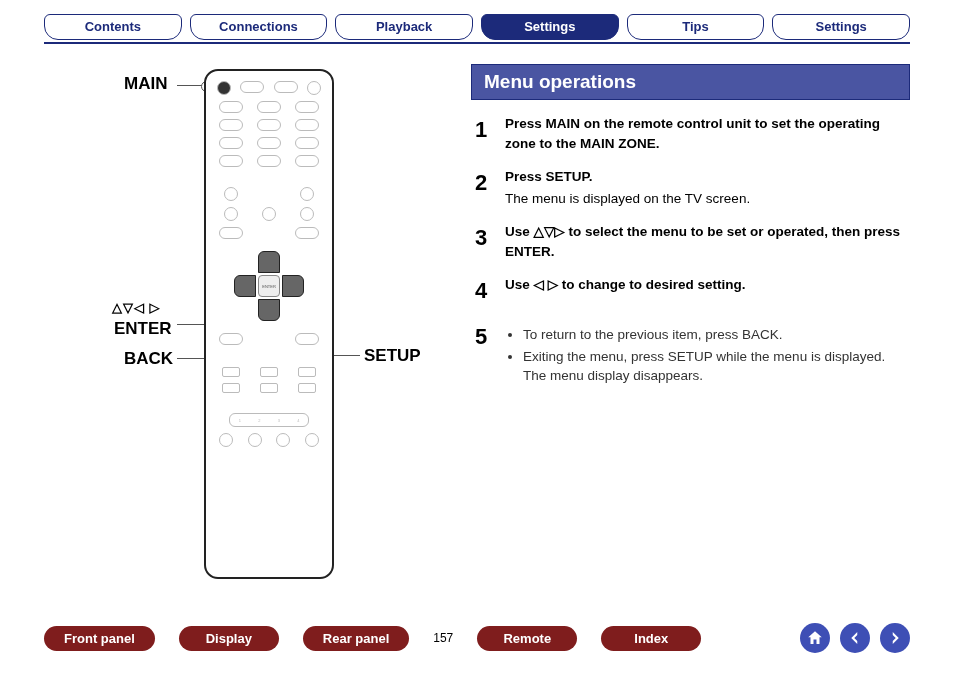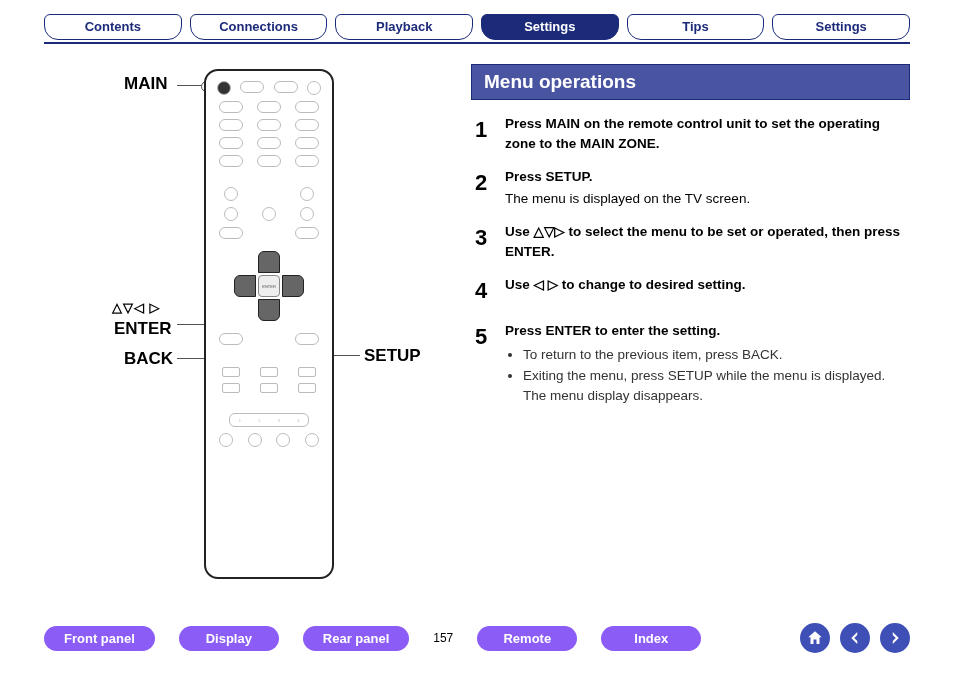--- a/index.html
+++ b/index.html
@@ -1,19 +1,19 @@
 <!DOCTYPE html>
 <html><head>
 <meta charset="utf-8">
 <style>
   * { box-sizing: border-box; margin: 0; padding: 0; }
   body { width: 954px; height: 673px; font-family: Arial, Helvetica, sans-serif; background: #fff; position: relative; overflow: hidden; }
 
   
-  .top-nav { display: flex; justify-content: space-between; gap: 0; padding: 14px 40px 0; }
+  .top-nav { display: flex; justify-content: flex-end; gap: 0; padding: 14px 40px 0; }
   .tab { width: 140px; height: 26px; line-height: 24px; text-align: center; font-size: 13px; font-weight: bold; border: 1px solid #1c2a7a; border-radius: 6px 6px 14px 14px; color: #1c2a7a; background: #fff; margin: 0 4px; cursor: pointer; }
   .tab.active { background: #1c2a7a; color: #fff; }
   .top-rule { margin: 2px 44px 0; border: 0; border-top: 2px solid #1c2a7a; }
 
   
   .page { display: flex; padding: 20px 44px 0; gap: 17px; }
   .left { width: 410px; position: relative; }
   .right { flex: 1; }
 
   
@@ -45,21 +45,21 @@
   .step { display:flex; gap:14px; margin-bottom:14px; font-size:13.5px; line-height:1.45; color:#000; }
   .step-num { font-size:22px; font-weight:bold; width:20px; text-align:center; flex-shrink:0; }
   .step-body .bold { font-weight:bold; }
   .step-body .sub { font-weight:normal; margin-top:2px; }
   .step-body ul { list-style: disc; padding-left: 18px; margin-top:4px; }
   .step-body li { margin:2px 0; color:#333; font-weight:normal; }
   .arrows { font-family: inherit; }
 
   
   .bottom { position:absolute; left:0; right:0; bottom:20px; display:flex; align-items:center; padding:0 44px; gap:24px; }
-  .pill-btn { background:#8b5cf6; color:#fff; font-size:13px; font-weight:bold; padding:5px 20px; border-radius:14px; border:none; cursor:pointer; min-width:100px; text-align:center; }
+  .pill-btn { background:#7f1d1d; color:#fff; font-size:13px; font-weight:bold; padding:5px 20px; border-radius:14px; border:none; cursor:pointer; min-width:100px; text-align:center; }
   .pagenum { font-size:12px; color:#000; }
   .spacer { flex:1; }
   .nav-icons { display:flex; gap:10px; }
   .nav-ico { width:30px; height:30px; border-radius:50%; background:#3e4fb5; display:flex; align-items:center; justify-content:center; cursor:pointer; }
   .nav-ico svg { width:18px; height:18px; fill:#fff; }
 </style>
 </head>
 <body>
 
 <div class="top-nav">
@@ -204,21 +204,20 @@
     <div class="step">
       <div class="step-num">4</div>
       <div class="step-body">
         <div class="bold arrows">Use ◁ ▷ to change to desired setting.</div>
       </div>
     </div>
 
     <div class="step">
       <div class="step-num">5</div>
       <div class="step-body">
-        <div class="bold">Press ENTER to enter the setting.</div>
         <ul>
           <li>To return to the previous item, press BACK.</li>
           <li>Exiting the menu, press SETUP while the menu is displayed. The menu display disappears.</li>
         </ul>
       </div>
     </div>
   </div>
 </div>
 
 <div class="bottom">

